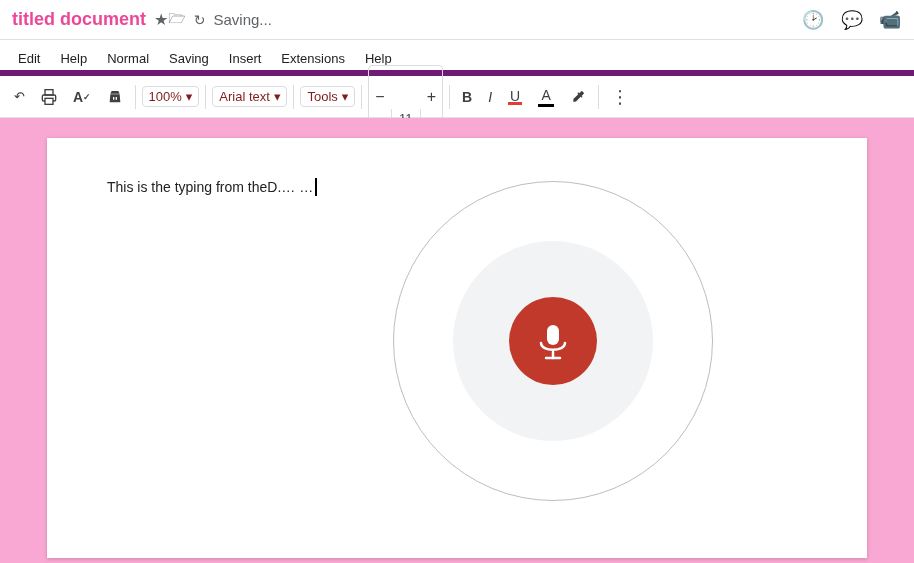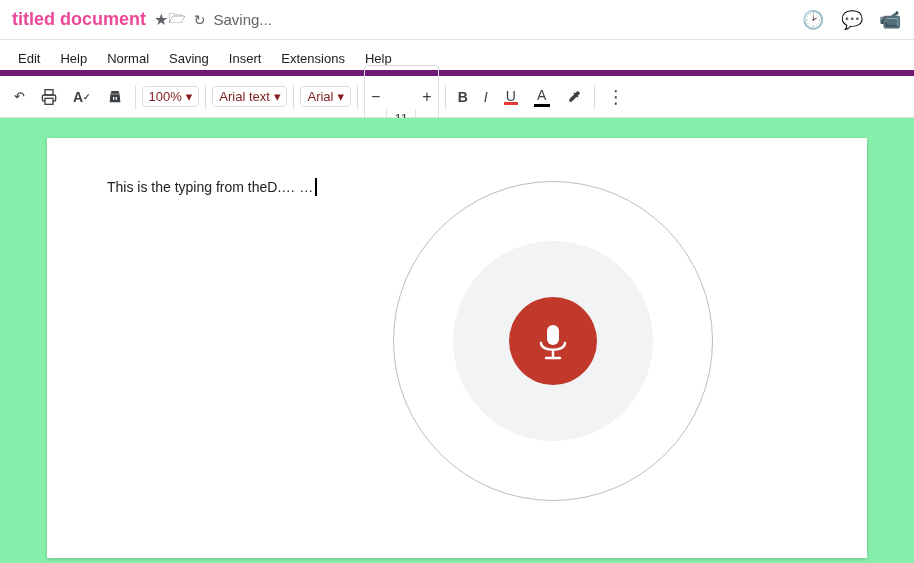--- a/index.html
+++ b/index.html
@@ -144,21 +144,21 @@
     }
     .color-bar {
       width: 16px;
       height: 3px;
       background: #000;
       margin-top: 1px;
     }
 
     
     .doc-area {
-      background: #86efac;
+      background: #f9a8d4;
       height: calc(563px - 118px);
       display: flex;
       justify-content: center;
       padding: 20px 0;
       position: relative;
       overflow: hidden;
     }
     .doc-page {
       background: #fff;
       width: 820px;
@@ -274,21 +274,21 @@
     <span>100%</span>
     <span>▾</span>
   </div>
   <div class="toolbar-divider"></div>
   <div class="toolbar-dropdown">
     <span>Arial text</span>
     <span>▾</span>
   </div>
   <div class="toolbar-divider"></div>
   <div class="toolbar-dropdown">
-    <span>Arial</span>
+    <span>Tools</span>
     <span>▾</span>
   </div>
   <div class="toolbar-divider"></div>
   <div class="font-size-control">
     <button class="font-size-btn">−</button>
     <span class="font-size-value">11</span>
     <button class="font-size-btn">+</button>
   </div>
   <div class="toolbar-divider"></div>
   <button class="toolbar-btn format-bold">B</button>

